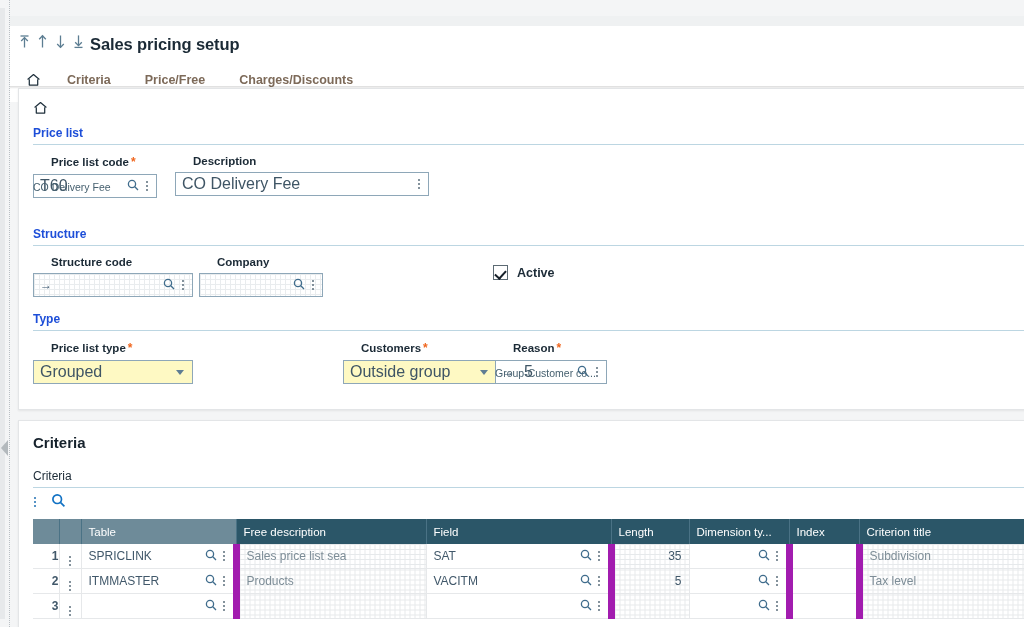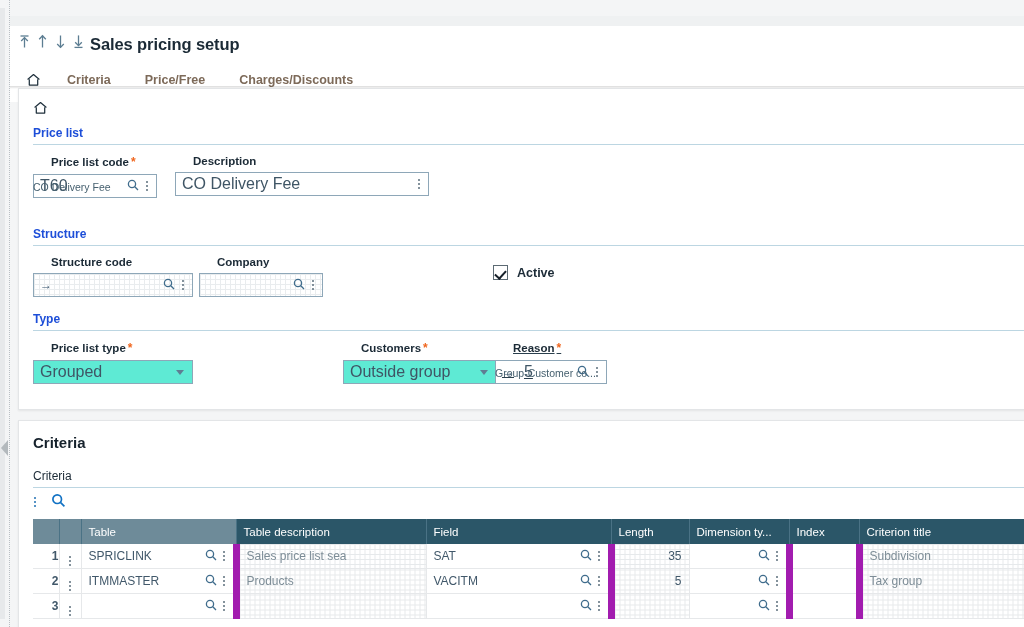--- a/index.html
+++ b/index.html
@@ -131,21 +131,21 @@
   .kebab {
     display: inline-flex; flex-direction: column; gap: 2px;
     padding: 0 3px; cursor: pointer;
   }
   .kebab i { display: block; width: 2px; height: 2px; background: #4a6173; border-radius: 50%; }
   .kebab.light i { background: #1f6fb2; }
   .kebab.dark i { background: #5b6e7b; }
 
   .select-box {
     position: relative; height: 24px;
-    border: 1px solid #8ea7b8; background: #5eead4;
+    border: 1px solid #8ea7b8; background: #fef9c3;
     display: flex; align-items: center;
   }
   .select-box .caret {
     width: 0; height: 0; margin-right: 8px;
     border-left: 4.5px solid transparent;
     border-right: 4.5px solid transparent;
     border-top: 5px solid #5f7d93;
   }
   .hint {
     position: absolute; left: 0; top: 26px;
@@ -403,21 +403,21 @@
   <div class="field" style="left:306px; top:252px; width:154px;margin-left:18px;">
     <div class="field-label">
       <span>Customers</span><span class="req">*</span>
     </div>
     <div class="select-box">
       <div class="input-text">Outside group</div>
       <span class="caret"></span>
     </div>
   </div>
 
-  <div class="field" style="left:476px; top:252px; width:112px;text-decoration:underline;">
+  <div class="field" style="left:476px; top:252px; width:112px;">
     <div class="field-label">
       <span>Reason</span><span class="req">*</span>
     </div>
     <div class="input-box">
       <span class="arrow-prefix">→</span>
       <div class="input-text">5</div>
       <div class="icon-slot">
         <span>
           <svg width="12" height="12" viewBox="0 0 12 12">
               <g stroke="#3f6c8c" stroke-width="1.3" fill="none">
@@ -469,21 +469,21 @@
           <col style="width:78px">
         <col style="width:100px">
           <col style="width:70px">
           <col style="width:168px">
       </colgroup>
       <thead>
         <tr>
           <th class="sel"></th>
           <th class="sel"></th>
           <th class="sel">Table</th>
-          <th>Table description</th>
+          <th>Free description</th>
           <th>Field</th>
           <th>Length</th>
           <th>Dimension ty...</th>
           <th>Index</th>
           <th>Criterion title</th>
         </tr>
       </thead>
       <tbody>
 
         <tr>
@@ -644,21 +644,21 @@
               </span>
             </div>
           </td>
           <td class="cell-white">
             <div class="cellflex">
                 <span class="cellpad"></span>
               </div>
           </td>
           <td class="cell-dotted">
             <div class="cellflex">
-                <span class="cellpad grey-text">Tax group</span>
+                <span class="cellpad grey-text">Tax level</span>
               </div>
           </td>
         </tr>
 
         <tr>
           <td class="rownum">3</td>
           <td class="kcell">
             <span class="kebab dark">
                 <i></i>
                 <i></i>

